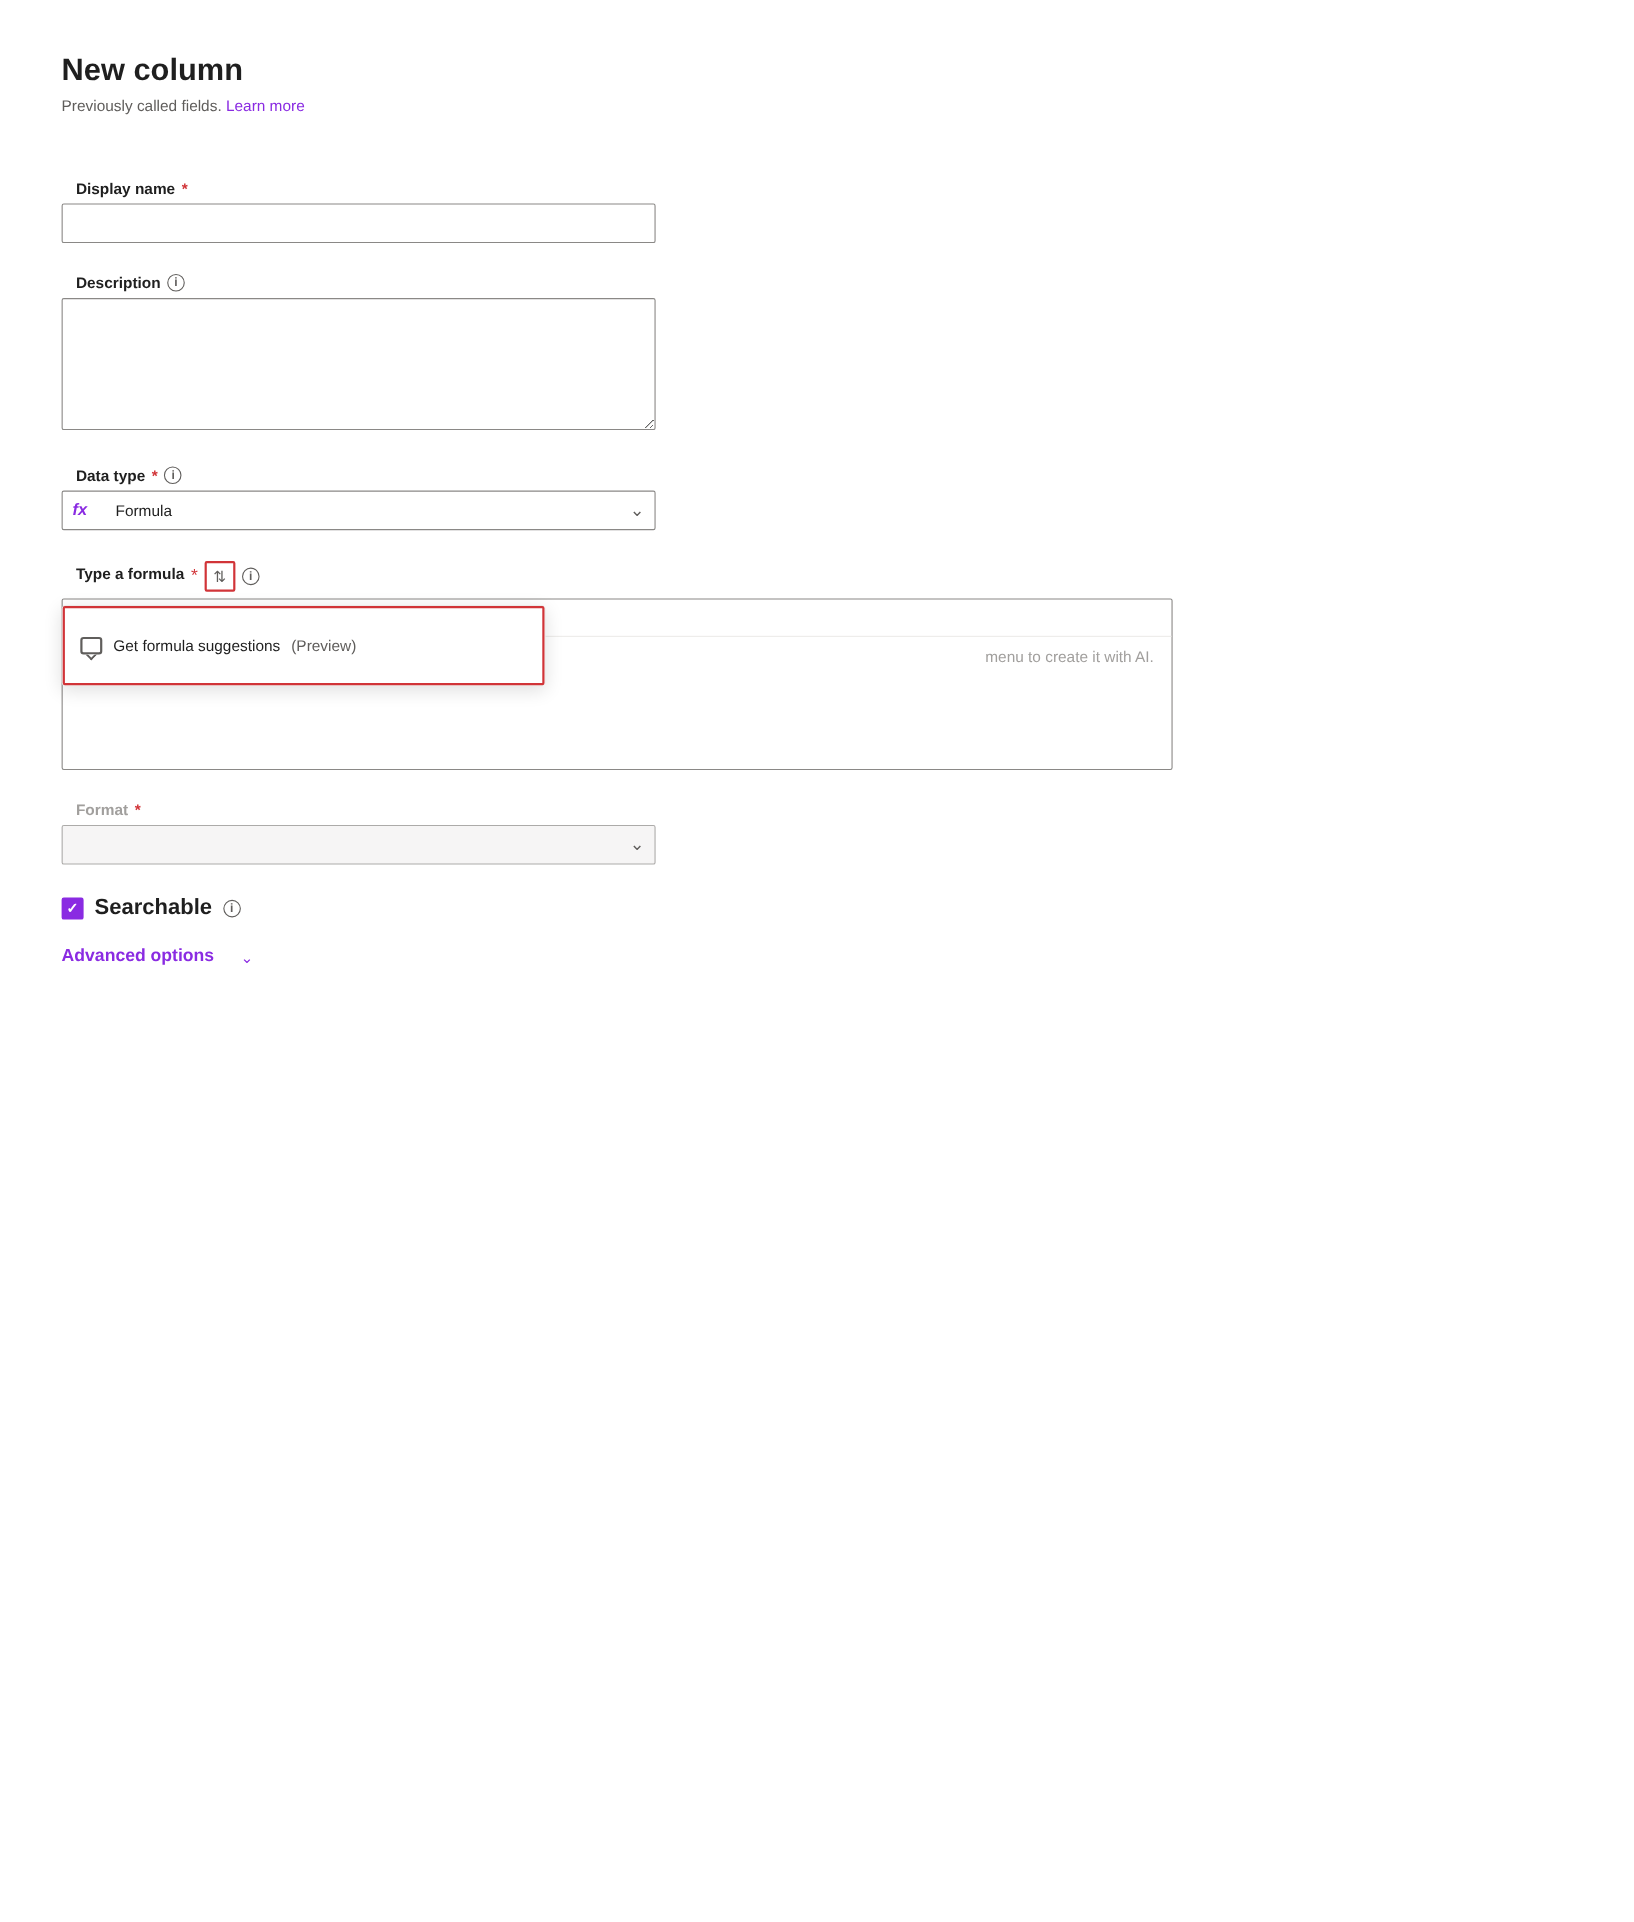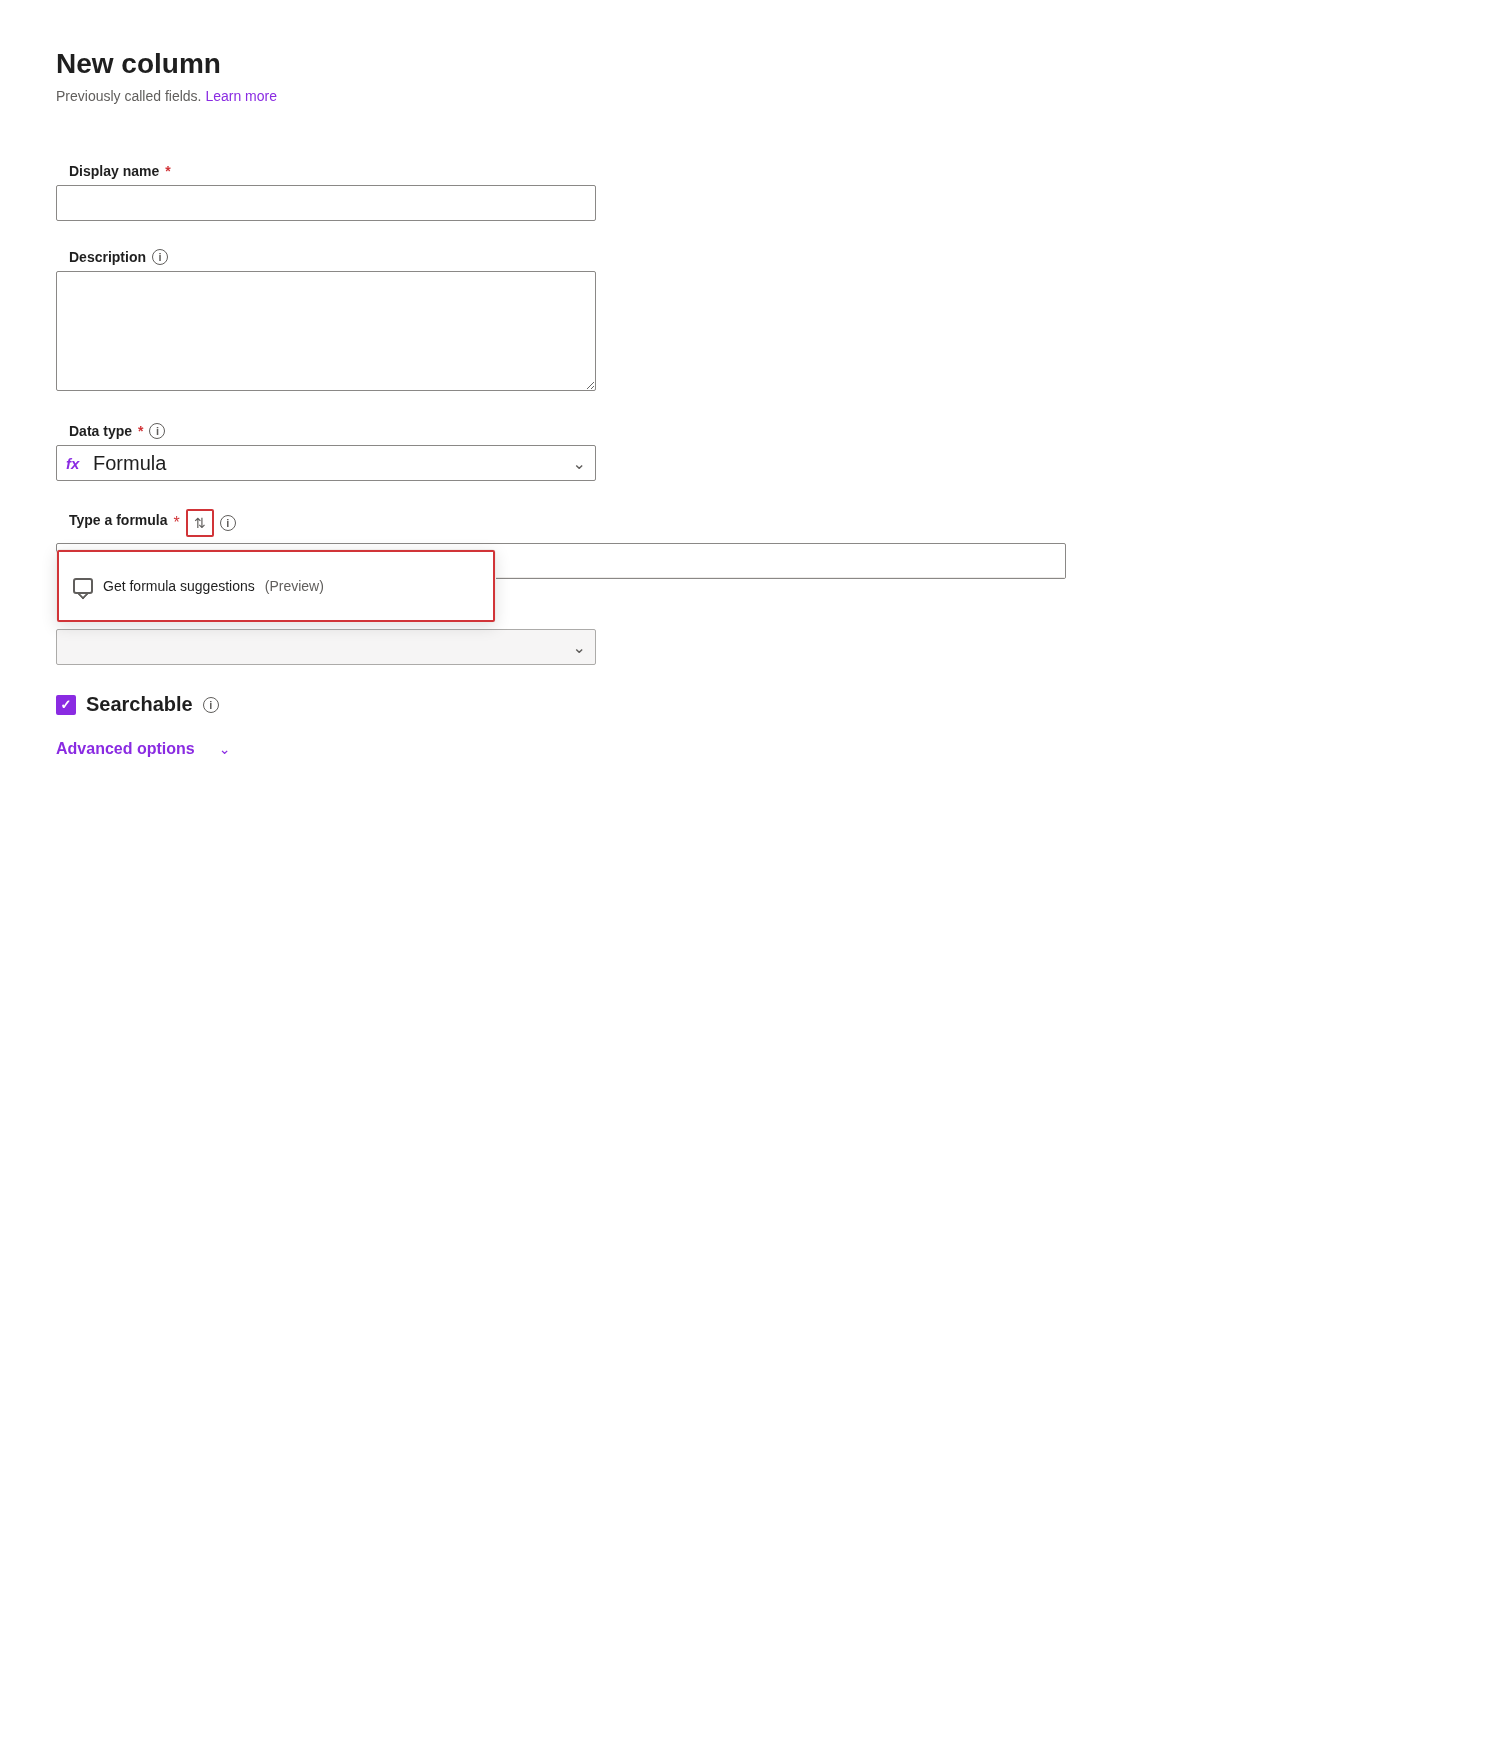--- a/index.html
+++ b/index.html
@@ -96,22 +96,22 @@
     .select-wrapper {
       position: relative;
       width: 540px;
     }
 
     .select-input {
       width: 100%;
       height: 36px;
       border: 1px solid #8a8886;
       border-radius: 2px;
-      padding: 0 36px 0 36px;
-      font-size: 20px;
+      padding: 0 36px 0 48px;
+      font-size: 14px;
       color: #1f1f1f;
       appearance: none;
       background: #ffffff;
       cursor: pointer;
       outline: none;
     }
 
     .select-icon-left {
       position: absolute;
       left: 10px;
@@ -377,20 +377,23 @@
       <span>Get formula suggestions</span>
       <span class="preview-badge">(Preview)</span>
     </div>
   </div>
 
   <div class="formula-editor-wrapper">
     <div class="formula-editor-top">
       <span class="formula-fx-icon">fx</span>
       <span class="formula-placeholder-text">Type a formula</span>
     </div>
+    <div class="formula-editor-body">
+      <span class="formula-ai-text">menu to create it with AI.</span>
+    </div>
   </div>
 </div>
 
 <div class="form-section">
   <div class="field-label format-label">
     <span>Format</span>
     <span class="required-star">*</span>
   </div>
   <div class="select-wrapper">
     <select class="select-input select-input-disabled" disabled="">

